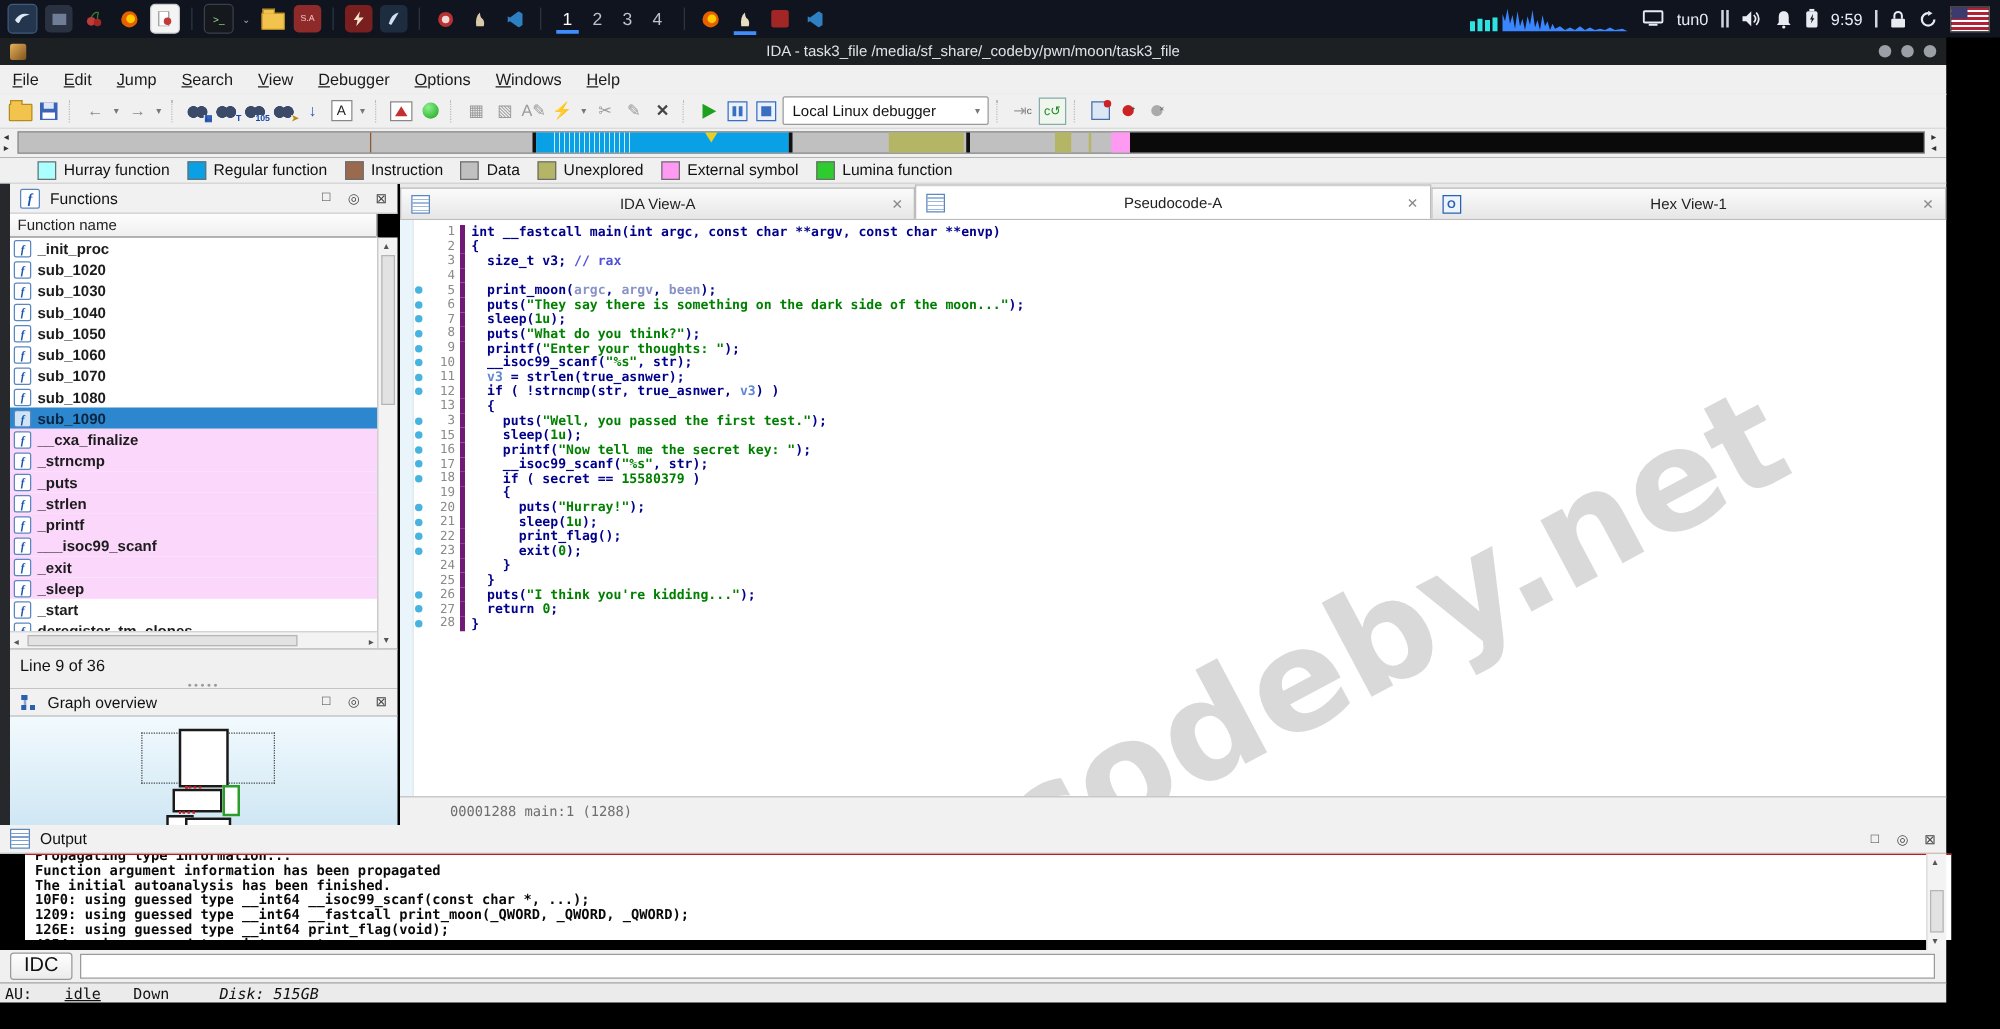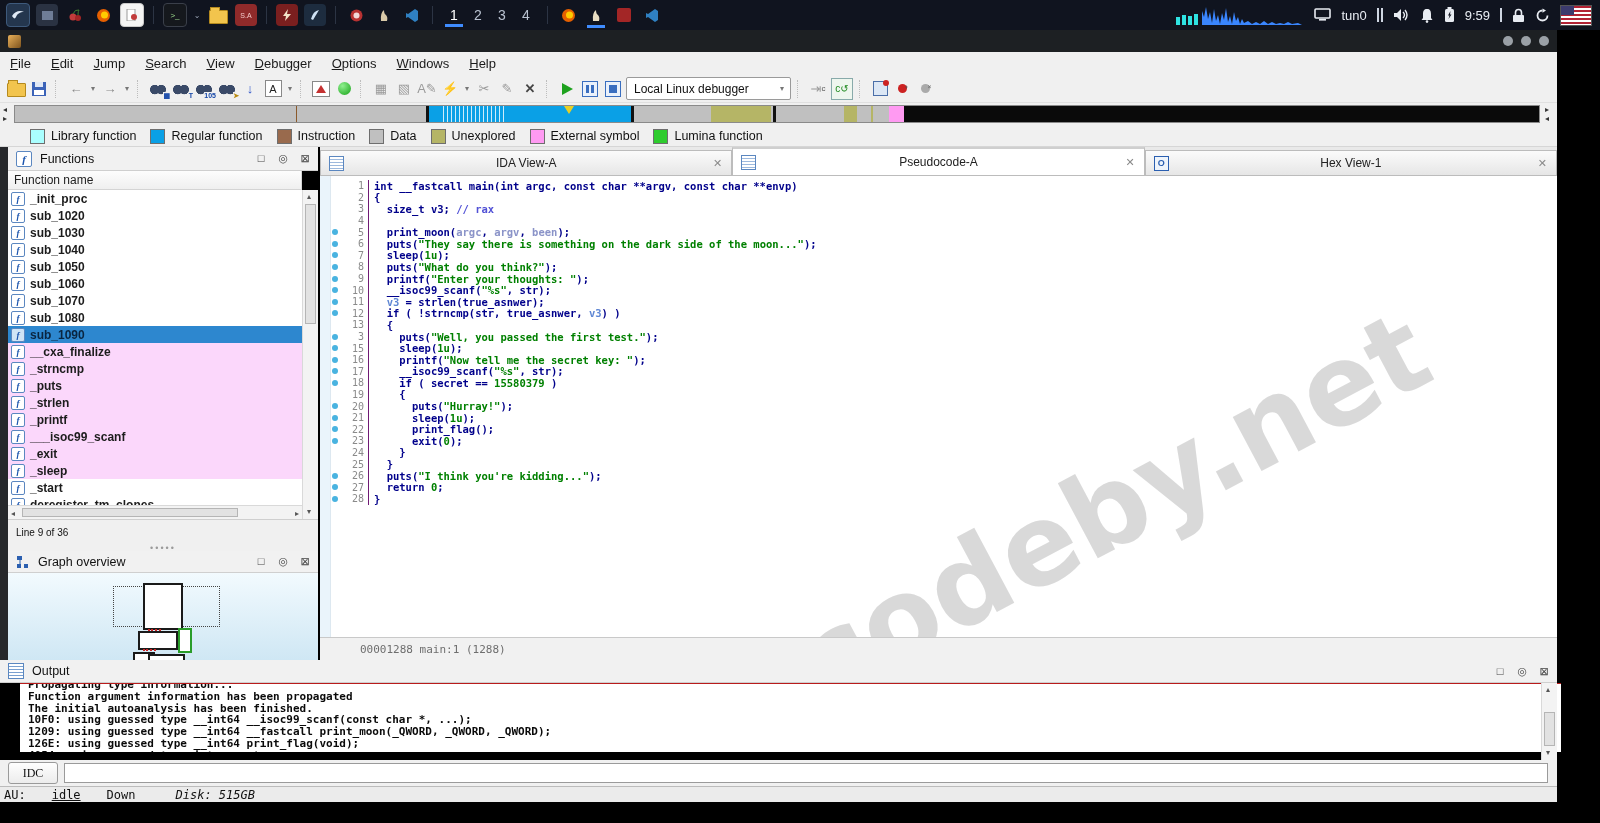--- a/index.html
+++ b/index.html
@@ -105,21 +105,21 @@
          color:#1a54ae;font-family:"Liberation Serif",serif;font-style:italic;font-weight:bold;font-size:9px;
          display:flex;align-items:center;justify-content:center;}
   .frow.lib{background:#fbd7fb;}
   .frow.sel{background:#2d87cf;color:#0a2540;}
   .frow.sel .fico{background:#cfe4f5;}
   .fn-vscroll{left:302px;top:190px;width:16px;height:329px;background:#f3f3f3;border-left:1px solid #d9d9d9;box-sizing:border-box;}
   .fn-hscroll{left:8px;top:505px;width:294px;height:14px;background:#f3f3f3;border-top:1px solid #d9d9d9;box-sizing:border-box;}
   .sarrow{position:absolute;font-size:8px;color:#555;line-height:10px;}
   .thumb{position:absolute;background:#e2e2e2;border:1px solid #b5b5b5;box-sizing:border-box;}
   .fn-status{left:8px;top:519px;width:310px;height:25px;background:#f0f0f0;border-top:1px solid #cfcfcf;
-             display:flex;align-items:center;padding-left:8px;font-size:10px;color:#111;box-sizing:border-box;}
+             display:flex;align-items:center;padding-left:8px;font-size:13px;color:#111;box-sizing:border-box;}
   .splitter{left:8px;top:544px;width:310px;height:7px;background:#f0f0f0;display:flex;align-items:center;justify-content:center;color:#9a9a9a;font-size:9px;letter-spacing:2px;}
 
   .go-header{left:8px;top:551px;width:310px;height:22px;}
   .go-body{left:8px;top:573px;width:310px;height:87px;background:linear-gradient(#f2fafe,#cfe7f4);overflow:hidden;}
   .gnode{position:absolute;background:#fff;border:2px solid #1a1a1a;box-sizing:border-box;}
   .gview{position:absolute;border:1px dotted #444;box-sizing:border-box;}
   .gred{position:absolute;border-top:2px dotted #cc2222;}
 
   
   .tabbar{left:320px;top:147px;width:1237px;height:29px;background:#e9e9e9;display:flex;border-bottom:1px solid #bcbcbc;box-sizing:border-box;}
@@ -133,38 +133,38 @@
   .tab .tlabel{position:absolute;left:0;right:0;text-align:center;}
   .tab .tclose{margin-left:auto;padding-right:9px;color:#8a8a8a;font-size:11px;z-index:2;}
 
   .code-area{left:320px;top:176px;width:1237px;height:461px;background:#fff;overflow:hidden;}
   .code-strip{position:absolute;left:0;top:0;bottom:0;width:10px;background:#eaf4fb;border-right:1px solid #dde8f0;}
   .code-lines{position:absolute;left:10px;top:4px;right:0;}
   .crow{display:flex;height:11.6px;align-items:center;font-family:"DejaVu Sans Mono",monospace;font-size:10.5px;font-weight:bold;}
   .crow .bp{width:10px;flex:none;display:flex;align-items:center;justify-content:center;}
   .crow .bp i{width:6px;height:6px;border-radius:50%;background:#49b3e0;display:block;}
   .crow .ln{width:24px;flex:none;text-align:right;color:#8a8a8a;font-weight:normal;font-size:10px;padding-right:4px;}
-  .crow .ct{white-space:pre;border-left:1px solid #701a75;padding-left:5px;height:100%;display:flex;align-items:center;}
+  .crow .ct{white-space:pre;border-left:4px solid #701a75;padding-left:5px;height:100%;display:flex;align-items:center;}
   .tk-k{color:#00008b;} .tk-s{color:#008000;} .tk-a{color:#8a93c8;} .tk-v{color:#5f87d4;}
   .tk-n{color:#008000;} .tk-c{color:#5252d6;}
   .watermark{position:absolute;left:440px;top:240px;width:800px;transform:rotate(-28deg);
              font-size:112px;font-weight:bold;color:rgba(185,185,185,.55);font-family:"DejaVu Sans",sans-serif;
              pointer-events:none;white-space:nowrap;}
   .code-status{left:320px;top:637px;width:1237px;height:23px;background:#f1f1f1;border-top:1px solid #c9c9c9;
                display:flex;align-items:center;box-sizing:border-box;font-family:"DejaVu Sans Mono",monospace;
                font-size:11px;color:#6e6e6e;padding-left:40px;}
 
   
   .out-header{left:0;top:660px;width:1557px;height:23px;}
   .out-log{left:0;top:683px;width:1541px;height:69px;background:#fff;border-top:1px solid #b91c1c;overflow:hidden;box-sizing:border-box;margin-left:20px;}
   .out-lines{position:absolute;left:8px;top:-5px;font-family:"DejaVu Sans Mono",monospace;font-size:11px;font-weight:bold;color:#0a0a0a;line-height:11.8px;white-space:pre;}
   .out-vscroll{left:1541px;top:683px;width:16px;height:77px;background:#f3f3f3;border-left:1px solid #d9d9d9;box-sizing:border-box;}
   .idc-row{left:0;top:760px;width:1557px;height:26px;background:#f0f0f0;display:flex;align-items:center;gap:6px;padding-left:8px;box-sizing:border-box;}
   .idc-btn{width:48px;height:20px;background:linear-gradient(#fefefe,#ececec);border:1px solid #9a9a9a;border-radius:3px;
-           display:flex;align-items:center;justify-content:center;font-size:12px;color:#111;font-family:Liberation Serif, serif;}
+           display:flex;align-items:center;justify-content:center;font-size:16px;color:#111;}
   .idc-input{width:1484px;height:20px;background:#fff;border:1px solid #9a9a9a;box-sizing:border-box;}
 
   .statusbar{left:0;top:786px;width:1557px;height:16px;background:#ebebeb;border-top:1px solid #bbb;
              display:flex;align-items:center;font-family:"DejaVu Sans Mono",monospace;font-size:12px;color:#111;box-sizing:border-box;}
   .statusbar span{margin-right:0;}
 
   svg{display:block;}
 </style>
 </head>
 <body>
@@ -308,20 +308,21 @@
       <svg width="15" height="15" viewBox="0 0 15 15">
           <path d="M12.5 7.5 A5 5 0 1 1 7.5 2.5" stroke="#e8ecf2" stroke-width="1.8" fill="none"></path>
           <path d="M7.5 0.5 L11 2.5 L7.5 4.8 Z" fill="#e8ecf2"></path>
         </svg>
       <span class="flag"></span>
     </div>
   </div>
 
   <div class="abs titlebar">
     <span class="appico"></span>
+    <span class="title-text">IDA - task3_file /media/sf_share/_codeby/pwn/moon/task3_file</span>
     <span class="wbtns">
       <span class="wbtn"></span>
       <span class="wbtn"></span>
       <span class="wbtn"></span>
     </span>
   </div>
 
   <div class="abs menubar" id="menubar">
       <span class="menu-item"><u>F</u>ile</span>
       <span class="menu-item"><u>E</u>dit</span>
@@ -447,21 +448,21 @@
       <span class="seg" style="left:889px;width:635px;background:#0a0a0a;"></span>
     </div>
     <span class="bandarrow" style="left:1545px;top:3px;">▸</span>
     <span class="bandarrow" style="left:1545px;top:12px;">◂</span>
   </div>
 
   <div class="abs lg-handle"></div>
   <div class="abs legend" id="legend">
       <span class="lg">
         <span class="sw" style="background: rgb(170, 255, 255);"></span>
-        <span>Library function</span>
+        <span>Hurray function</span>
       </span>
       <span class="lg">
         <span class="sw" style="background: rgb(10, 160, 230);"></span>
         <span>Regular function</span>
       </span>
       <span class="lg">
         <span class="sw" style="background: rgb(153, 106, 77);"></span>
         <span>Instruction</span>
       </span>
       <span class="lg">

